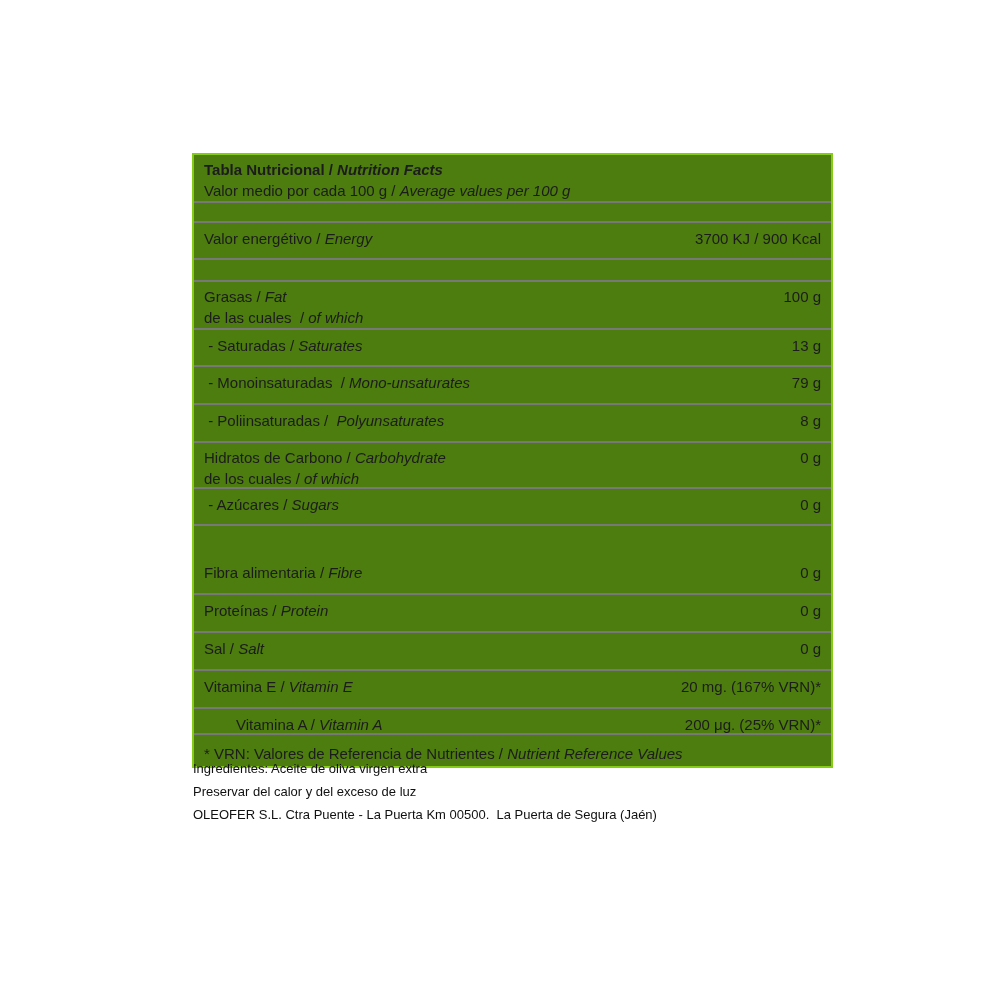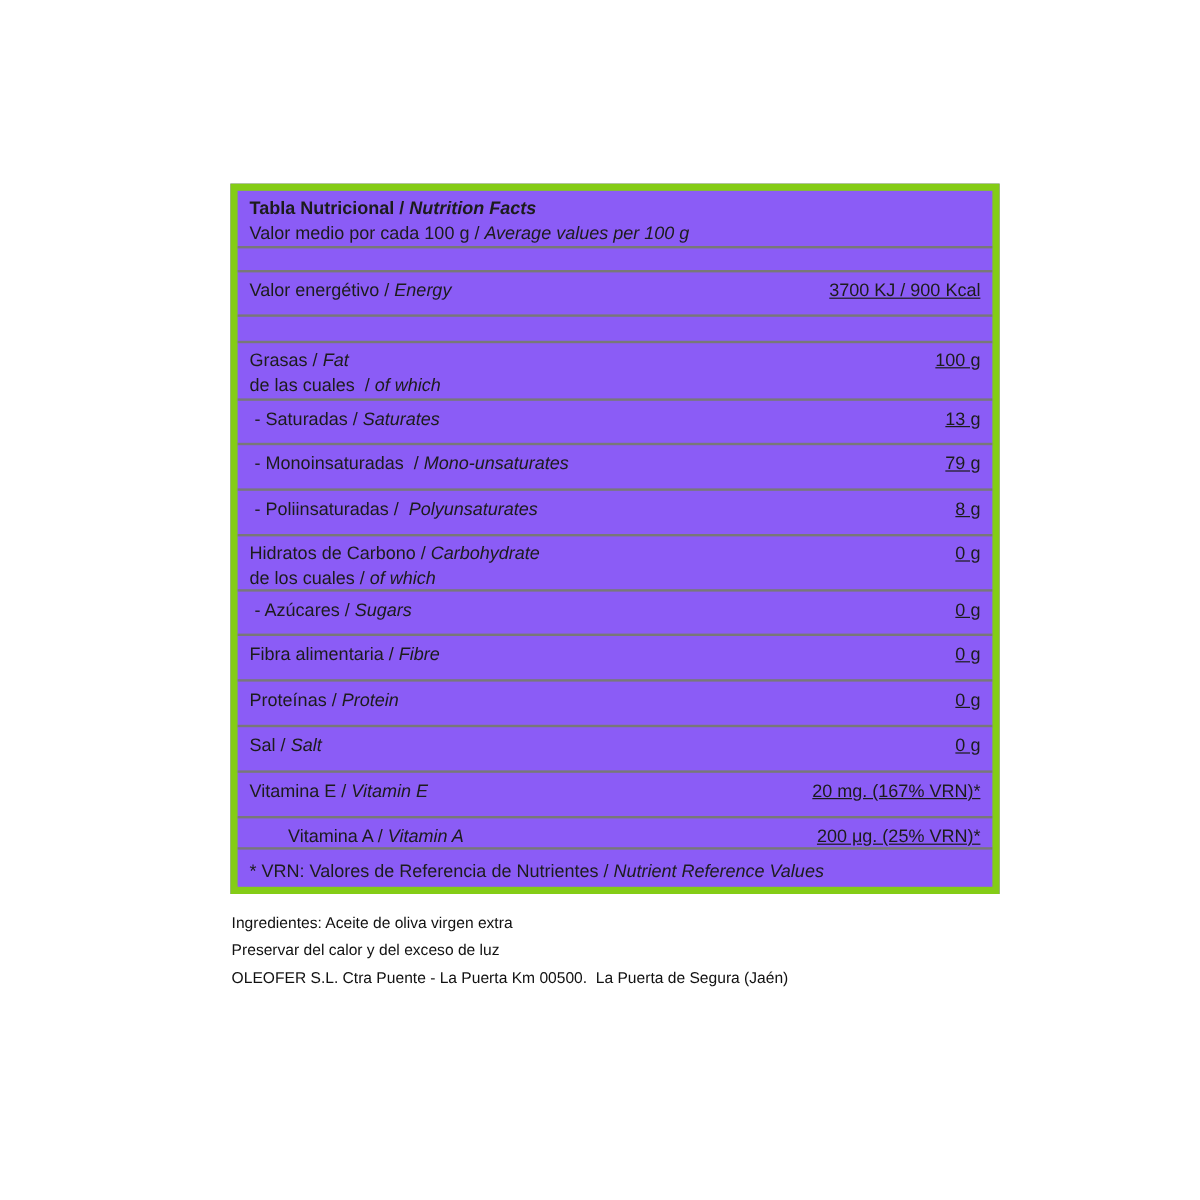--- a/index.html
+++ b/index.html
@@ -7,51 +7,51 @@
   body {
     position: relative;
     font-family: "Liberation Sans", sans-serif;
     color: #1c1c1c;
   }
   .ntable {
     position: absolute;
     left: 192px;
     top: 153px;
     width: 641px;
-    border: 6px solid #84cc16;
-    background: #8b5cf6;
+    border: 2px solid #84cc16;
+    background: #4d7c0f;
     font-size: 15px;
   }
   .row {
     display: flex;
     justify-content: space-between;
     align-items: flex-start;
     border-bottom: 2px solid #787878;
     padding: 5px 10px 0 10px;
   }
   .row.last { border-bottom: none; align-items: center; }
   .line, .val { line-height: 21px; }
   .lbl { flex: 1 1 auto; min-width: 0; }
-  .val { flex: 0 0 auto; text-align: right; text-decoration: underline; }
+  .val { flex: 0 0 auto; text-align: right; }
   span { white-space: pre-wrap; }
   .en { font-style: italic; }
   .b { font-weight: bold; }
   .spacer { padding: 0; }
   
   .h-header { height: 48px; padding-top: 4px; }
   .h-sp1 { height: 20px; }
   .h-energy { height: 37px; gap: 30px; }
   .h-sp2 { height: 22px; }
   .h-fat { height: 48px; padding-top: 4px; }
   .h-sat { height: 37px; gap: 32px; }
   .h-mono { height: 38px; }
   .h-poly { height: 38px; }
   .h-carb { height: 46px; padding-top: 4px; }
   .h-sug { height: 37px; }
-  .h-fib { height: 38px; }
+  .h-fib { height: 38px; margin-top: 31px; }
   .h-pro { height: 38px; }
   .h-sal { height: 38px; }
   .h-vite { height: 38px; }
   .h-vita { height: 26px; padding-left: 42px; }
   .h-foot { height: 31px; }
   .info {
     position: absolute;
     left: 193px;
     top: 757px;
     width: 700px;

